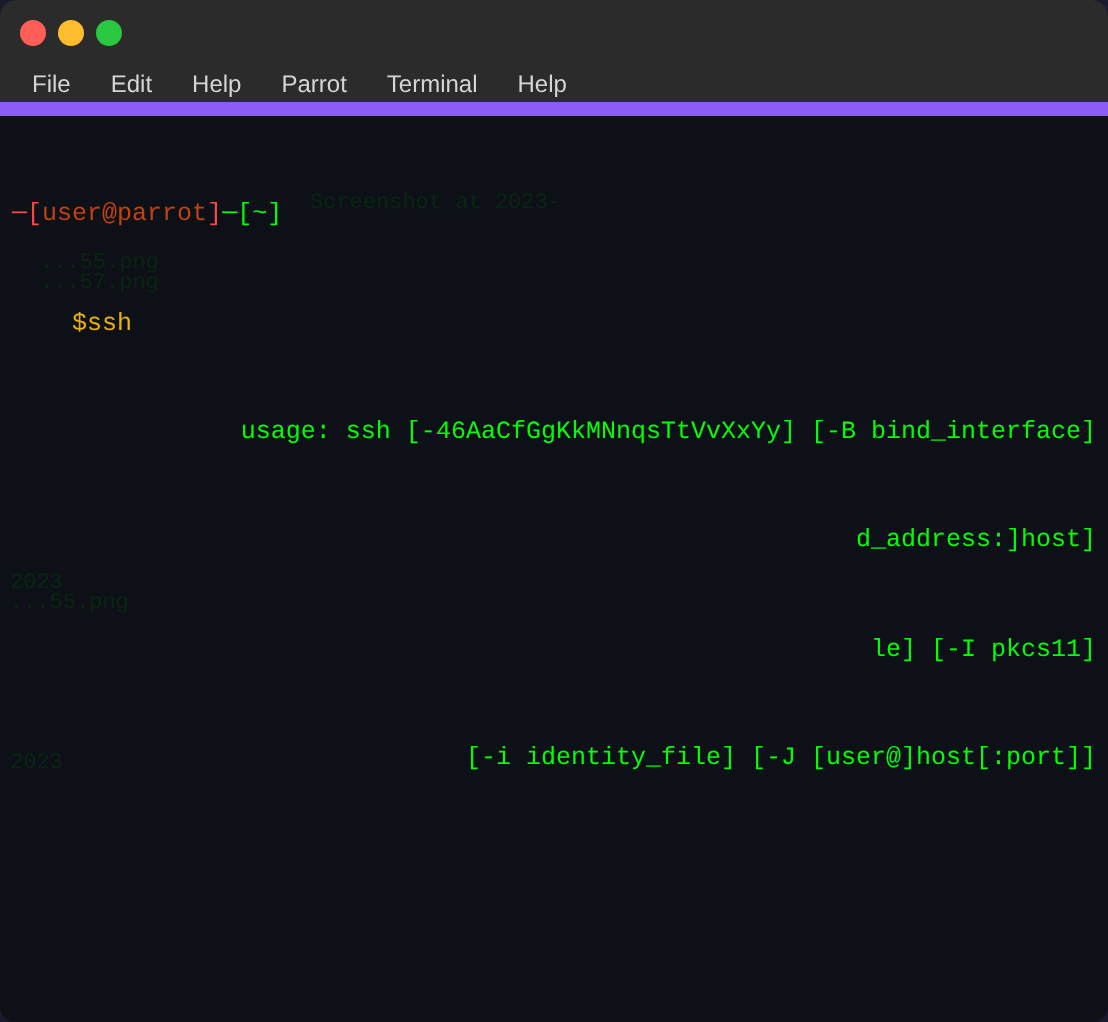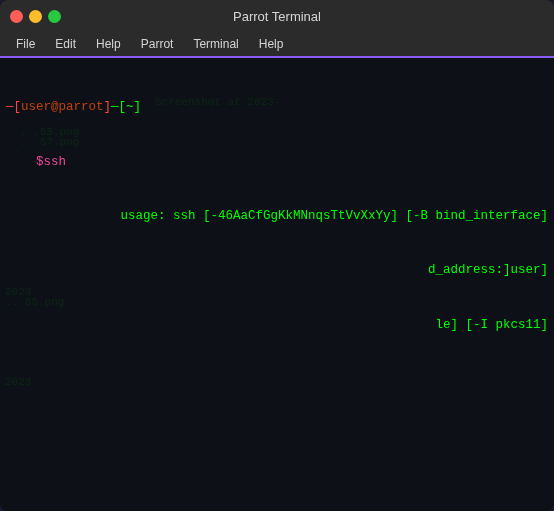--- a/index.html
+++ b/index.html
@@ -72,21 +72,21 @@
     }
 
     
     .menubar {
       height: 26px;
       background: #2b2b2b;
       display: flex;
       align-items: center;
       padding: 0 8px;
       gap: 4px;
-      border-bottom: 2px solid #8b5cf6;
+      border-bottom: 7px solid #8b5cf6;
       flex-shrink: 0;
     }
 
     .menu-item {
       color: #d4d4d4;
       font-size: 12px;
       font-family: -apple-system, BlinkMacSystemFont, 'Segoe UI', sans-serif;
       padding: 2px 8px;
       border-radius: 3px;
       cursor: pointer;
@@ -121,21 +121,21 @@
 
     .prompt-user {
       color: #c2410c;
     }
 
     .prompt-dir {
       color: #00ff00;
     }
 
     .cmd-text {
-      color: #ec4899;
+      color: #eab308;
     }
 
     .output-text {
       color: #00ff00;
       text-align: right;
     }
 
     .watermark {
       position: absolute;
       color: rgba(0, 100, 0, 0.25);
@@ -159,41 +159,41 @@
 <body>
 
 <div class="window">
 
   <div class="titlebar">
     <div class="titlebar-buttons">
       <div class="btn-close"></div>
       <div class="btn-minimize"></div>
       <div class="btn-maximize"></div>
     </div>
-    <span class="titlebar-title">Parrot Terminal</span>
   </div>
 
   <div class="menubar">
     <span class="menu-item">File</span>
     <span class="menu-item">Edit</span>
     <span class="menu-item">Help</span>
     <span class="menu-item">Parrot</span>
     <span class="menu-item">Terminal</span>
     <span class="menu-item">Help</span>
   </div>
 
   <div class="terminal">
     <div class="term-content">
       <div class="prompt-line">
         <span class="bracket-red">─</span><span class="bracket-red">[</span><span class="prompt-user">user@parrot</span><span class="bracket-red">]</span><span class="prompt-dir">─[~]</span>
       </div>
       <div><span class="cmd-text">    $ssh</span></div>
       <div class="output-text">usage: ssh [-46AaCfGgKkMNnqsTtVvXxYy] [-B bind_interface]</div>
-      <div class="output-text">d_address:]user]</div>
+      <div class="output-text">d_address:]host]</div>
       <div class="output-text">le] [-I pkcs11]</div>
+      <div class="output-text">           [-i identity_file] [-J [user@]host[:port]]</div>
       
       
       
       
       
       
       
       
       
     </div>

